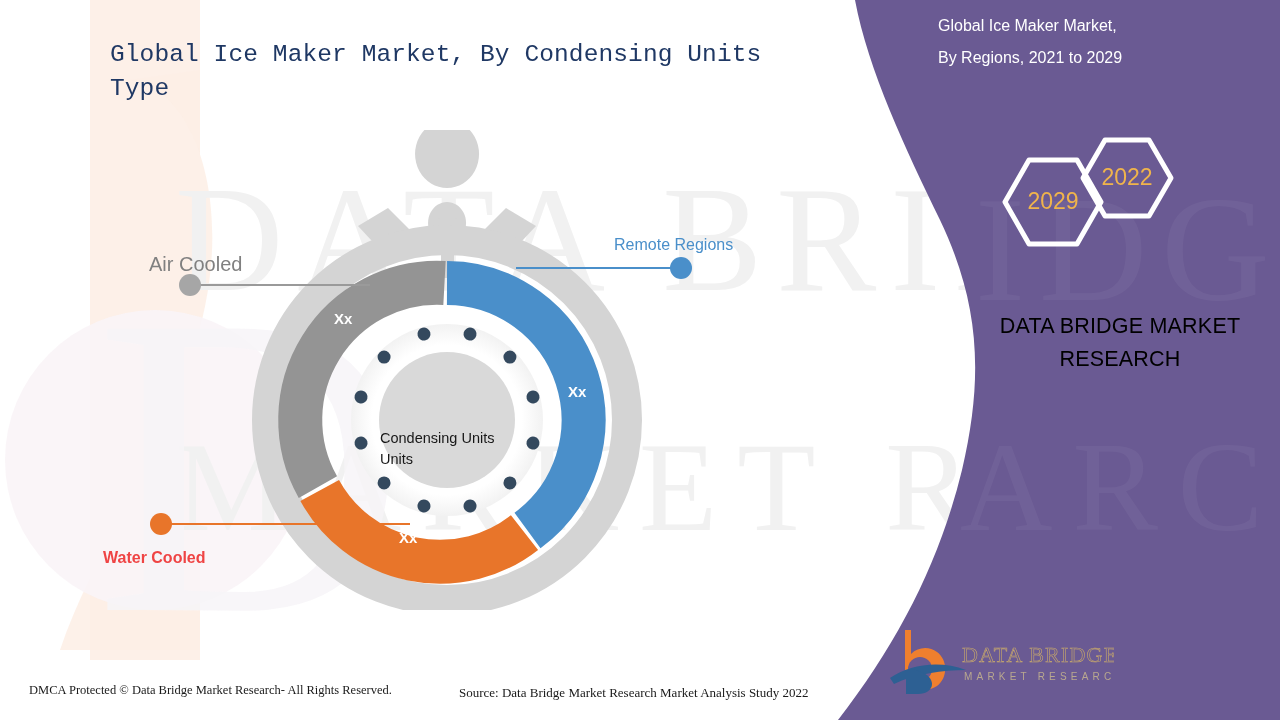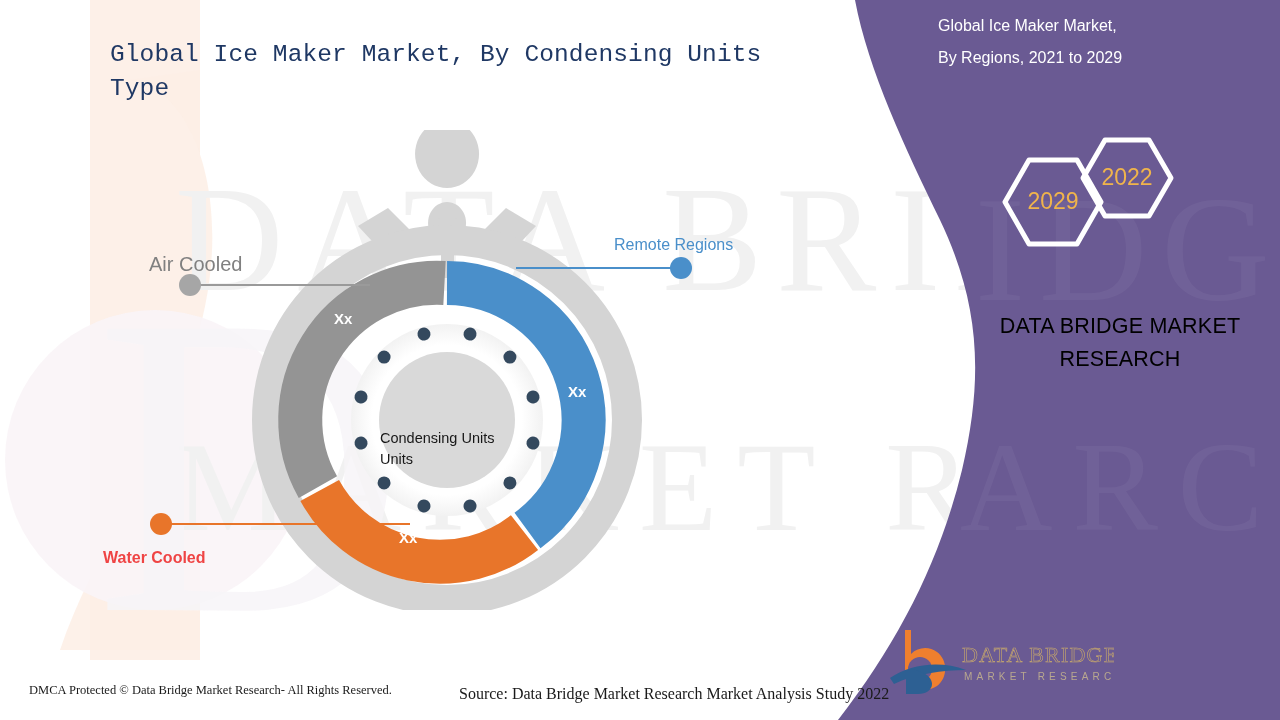--- a/index.html
+++ b/index.html
@@ -175,21 +175,21 @@
     color: #1a1a1a;
     font-size: 12.5px;
     font-family: "Liberation Serif", serif;
     white-space: nowrap;
   }
   .footer-source {
     position: absolute;
     left: 459px;
     top: 685px;
     color: #1a1a1a;
-    font-size: 16px;
+    font-size: 13px;
     font-family: "Liberation Serif", serif;
     white-space: nowrap;
   }
 
   
   .dbmr-logo {
     position: absolute;
     left: 884px;
     top: 624px;
     width: 230px;

